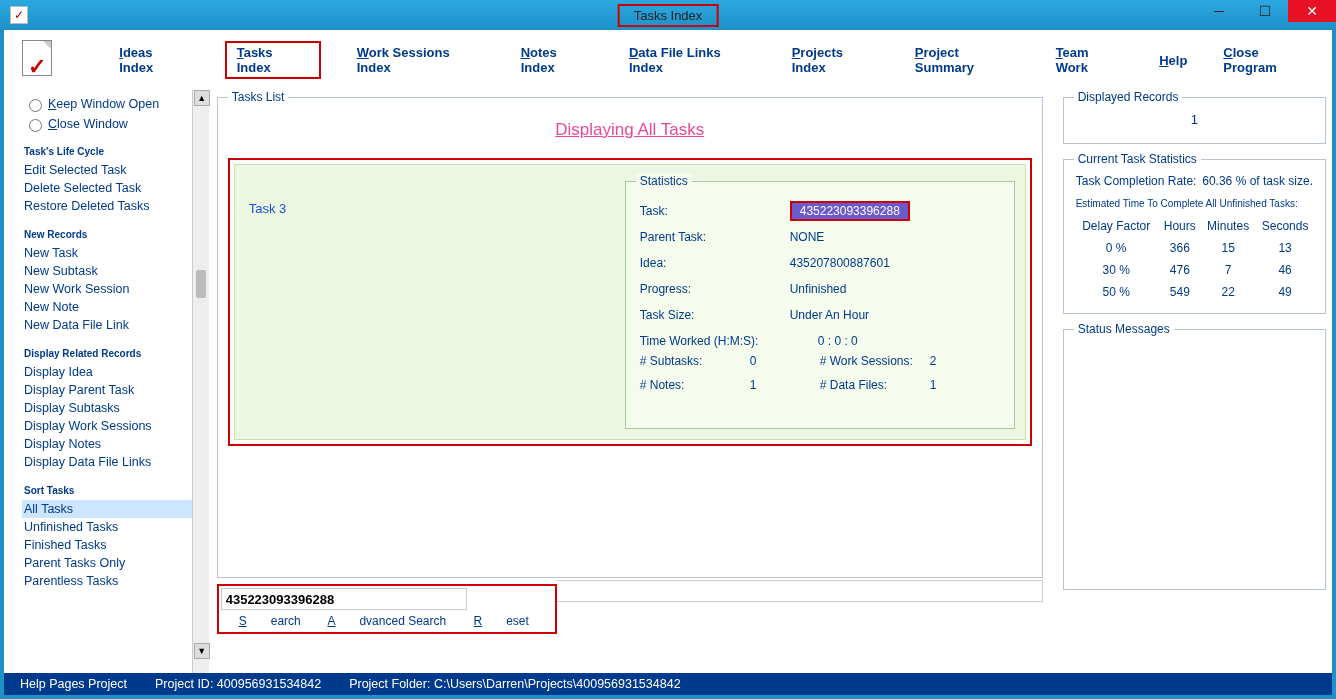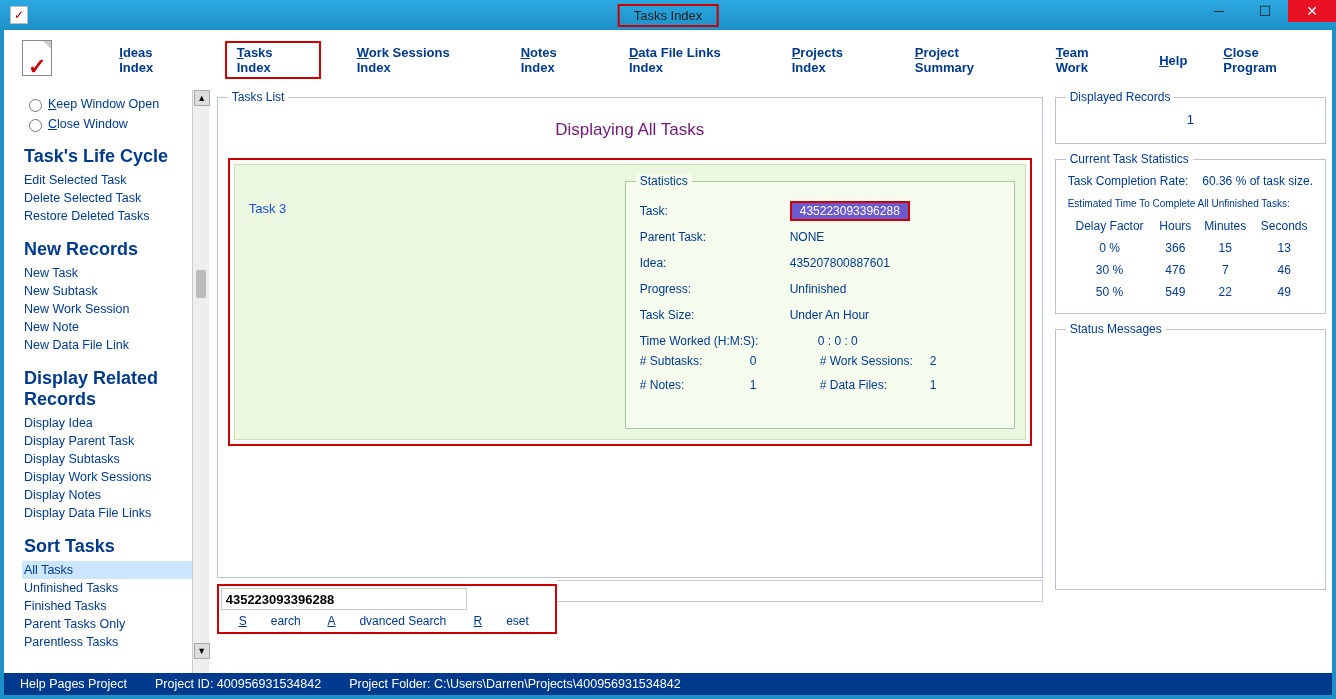--- a/index.html
+++ b/index.html
@@ -127,21 +127,21 @@
   .sidebar {
     width: 198px;
     padding: 6px 0 0 20px;
     font-size: 12.5px;
     color: #003a8c;
     overflow: hidden;
     position: relative;
   }
   .radio-row { display: flex; align-items: center; margin-bottom: 4px;}
   .radio-row input { margin-right: 6px; }
-  .section-head { font-weight: bold; color: #003a8c; margin-top: 14px; margin-bottom: 4px; font-size: 18px;}
+  .section-head { font-weight: bold; color: #003a8c; margin-top: 14px; margin-bottom: 4px; font-size: 10px;}
   .side-item { color: #003a8c; padding: 2px 0; cursor: pointer; width: 178px; }
   .side-item.selected { background: #cde6ff; width: 178px; padding-left:2px; margin-left:-2px;}
 
   .scrollstrip {
     width: 18px;
     background: #eee;
     border-left: 1px solid #ccc;
     position: relative;
   }
   .scrollstrip .arrow { position:absolute; width:16px; height:16px; left:1px; background:#ddd; border:1px solid #aaa; display:flex;align-items:center;justify-content:center; font-size:9px;}
@@ -156,23 +156,24 @@
   }
   fieldset.tasks-list, fieldset.side-box {
     border: 1px solid #b8c4d6;
     font-size: 12px;
     padding: 4px 10px 10px 10px;
   }
   fieldset.tasks-list { height: 488px; margin:0; position: relative;}
   fieldset legend { color: #003a8c; font-size: 12px; padding: 0 4px; }
   .display-heading {
     text-align: center;
-    color: #701a75;
+    color: #ec4899;
     font-size: 17px;
     margin: 12px 0 18px 0;
+    text-decoration: underline;
   }
   .task-panel-outer {
     border: 2px solid #c00;
     padding: 4px;
   }
   .task-panel {
     background: #ecf7e2;
     border: 1px solid #c9e2b3;
     height: 276px;
     display:flex;
@@ -237,21 +238,21 @@
     background:#fff;
     width: 520px;
   }
   .search-links { padding: 4px 0 0 18px; }
   .search-links span { color:#003a8c; margin-right: 24px; cursor:pointer; }
 
   .rightcol {
     width: 298px;
     padding: 0 6px 0 4px;
   }
-  .rightcol fieldset { margin:0 0 8px 0; }
+  .rightcol fieldset { margin:0 0 8px 8px; }
   .disp-rec-val { text-align:center; font-size:13px; color:#003a8c; padding:4px 0 6px;}
   .csrow { display:flex; justify-content:space-between; padding:4px 2px; color:#003a8c; font-size:12px;}
   .esthead{ color:#003a8c; font-size:10px; padding:6px 2px 6px;}
   .etable { width:100%; color:#003a8c; font-size:12px; border-collapse:collapse;}
   .etable th,.etable td{ padding:4px 2px; text-align:center; font-weight:normal;}
   fieldset.status-msgs { height: 268px; }
 
   
   .statusbar {
     position: absolute;

